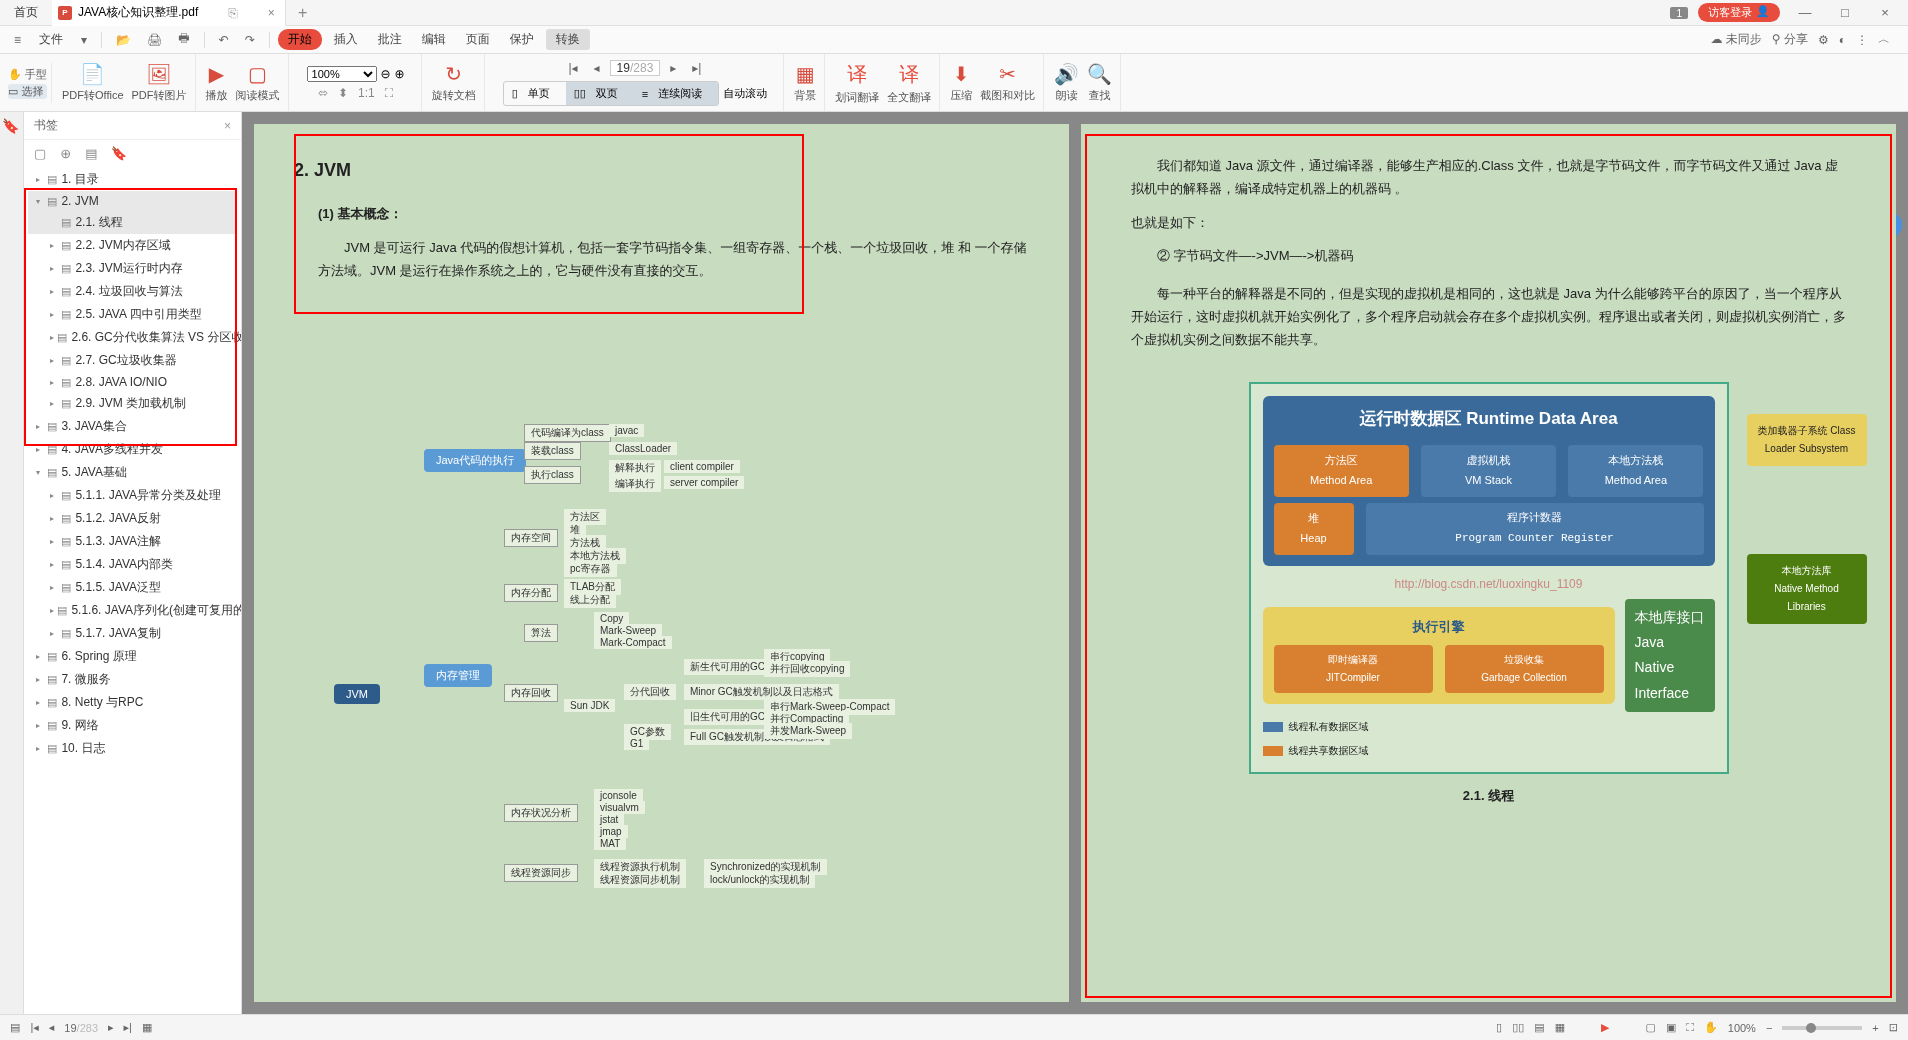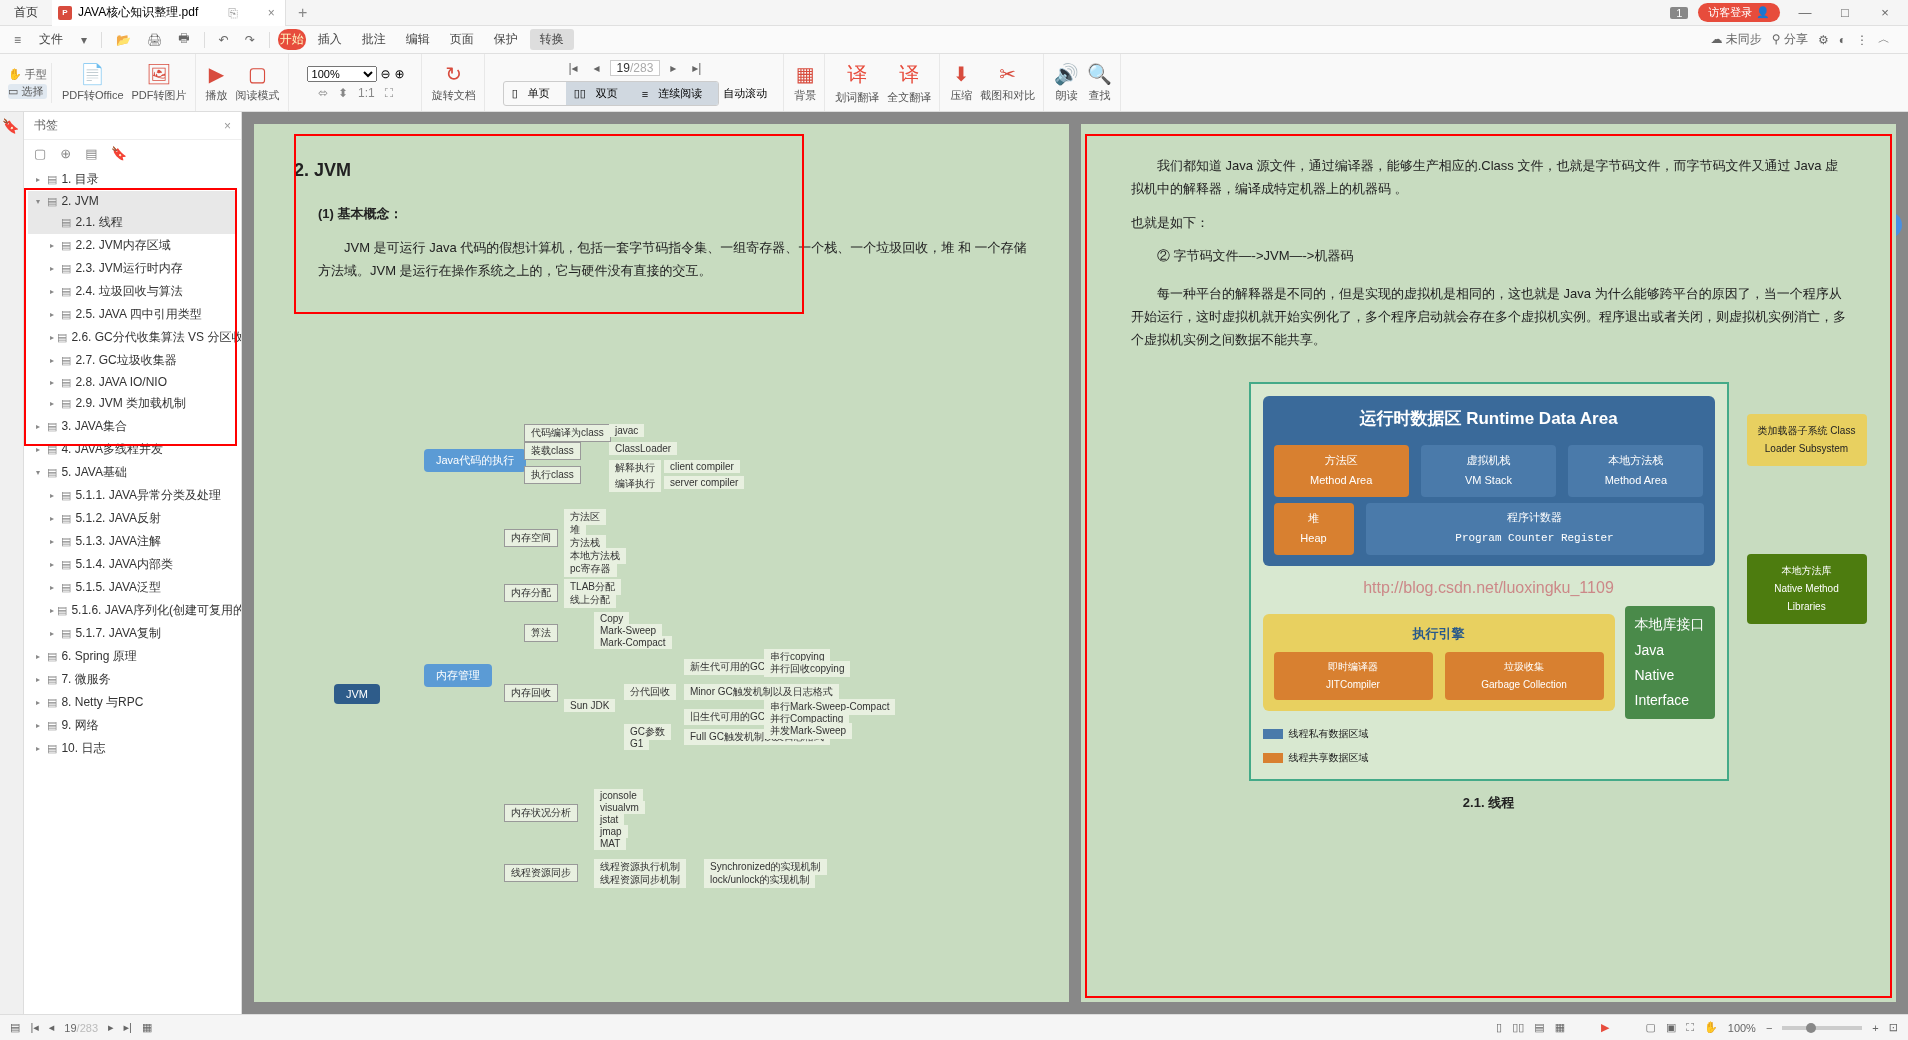--- a/index.html
+++ b/index.html
@@ -5,25 +5,25 @@
 * { margin: 0; padding: 0; box-sizing: border-box; font-family: "Microsoft YaHei", Arial, sans-serif; }
 body { width: 1908px; height: 1040px; background: #fff; display: flex; flex-direction: column; overflow: hidden; font-size: 12px; }
 .titlebar { height: 26px; background: #f5f5f5; display: flex; align-items: center; border-bottom: 1px solid #e0e0e0; }
 .tab-home { padding: 0 14px; color: #333; font-size: 12px; }
 .tab-doc { display: flex; align-items: center; padding: 0 10px 0 6px; background: #fff; height: 26px; border-right: 1px solid #e0e0e0; }
 .tab-doc .pdf-icon { width: 14px; height: 14px; background: #d84c3e; border-radius: 2px; margin-right: 6px; display:inline-flex;align-items:center;justify-content:center;color:#fff;font-size:8px;font-weight:bold;}
 .tab-doc .tab-close { margin-left: 30px; color: #888; cursor: pointer; }
 .tab-add { padding: 0 12px; color: #888; font-size: 16px; }
 .titlebar-right { margin-left: auto; display: flex; align-items: center; gap: 10px; padding-right: 8px; }
 .badge-num { background: #888; color: #fff; padding: 0 6px; border-radius: 2px; font-size: 11px; }
-.btn-login { background: #e74c3c; color: #fff; padding: 2px 10px; border-radius: 10px; font-size: 11px; display:flex;align-items:center;gap:4px;}
+.btn-login { background: #e74c3c; color: #fff; padding: 2px 10px; border-radius: 10px; font-size: 11px; display:flex;gap:4px;}
 .win-btn { width: 30px; text-align: center; color: #666; font-size: 13px; }
 .menubar { height: 28px; background: #fafafa; display: flex; align-items: center; padding: 0 8px; border-bottom: 1px solid #e0e0e0; gap: 4px; }
 .menubar .mi { padding: 0 8px; color: #444; font-size: 12px; }
-.menubar .mi.active { background: #e74c3c; color: #fef9c3; border-radius: 10px; padding: 2px 2px; }
+.menubar .mi.active { background: #e74c3c; color: #000000; border-radius: 10px; padding: 2px 10px; }
 .menubar .sep { width: 1px; height: 16px; background: #ddd; margin: 0 4px; }
 .menubar .ico { color: #666; padding: 0 6px; }
 .menubar-right { margin-left: auto; display: flex; align-items: center; gap: 10px; color: #666; padding-right: 10px; }
 .toolbar { height: 58px; background: #f9f9f9; display: flex; align-items: center; padding: 0 4px; border-bottom: 1px solid #ddd; gap: 2px; }
 .tool-left { width: 48px; display: flex; flex-direction: column; gap: 2px; padding: 4px; border-right: 1px solid #e8e8e8; }
 .tool-left-item { display: flex; align-items: center; gap: 3px; font-size: 11px; color: #555; }
 .tool-left-item.sel { background: #e0e8f0; border-radius: 3px; }
 .tgroup { display: flex; flex-direction: column; align-items: center; padding: 0 8px; border-right: 1px solid #e8e8e8; height: 100%; justify-content: center; }
 .tgroup .big-ico { font-size: 20px; color: #d84c3e; }
 .tgroup .lbl { font-size: 11px; color: #555; margin-top: 2px; }
@@ -467,21 +467,21 @@
             </div>
             <div class="jd-row">
               <div class="jd-box jd-orange" style="width:80px;white-space:pre-line;">堆
 Heap</div>
               <div class="jd-box jd-blue" style="flex:1;white-space:pre-line;font-family:Liberation Mono, monospace;">程序计数器
 Program Counter Register</div>
             </div>
           </div>
           <div class="jd-side" style="top:30px;">类加载器子系统
 Class Loader Subsystem</div>
-          <div style="color:#c88;font-size:16px;text-align:center;margin:4px 0;">http://blog.csdn.net/luoxingku_1109</div>
+          <div style="color:#c88;font-size:12px;text-align:center;margin:4px 0;">http://blog.csdn.net/luoxingku_1109</div>
           <div style="display:flex;gap:10px;align-items:center;">
             <div class="jd-yellow-outer" style="flex:1;">
               <div style="text-align:center;color:#2a5a8a;font-weight:bold;margin-bottom:4px;">执行引擎</div>
               <div class="jd-row">
                 <div class="jd-box jd-orange" style="flex:1;white-space:pre-line;font-size:10px;">即时编译器
 JITCompiler</div>
                 <div class="jd-box jd-orange" style="flex:1;white-space:pre-line;font-size:10px;text-align:center;">垃圾收集
 Garbage Collection</div>
               </div>
             </div>

